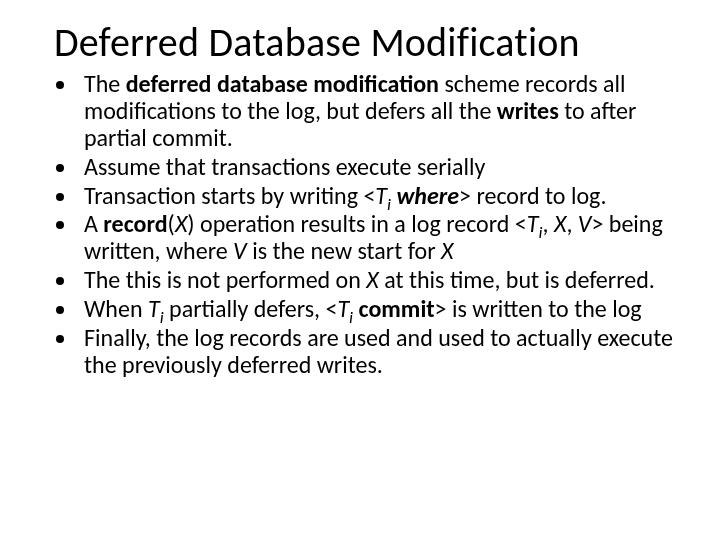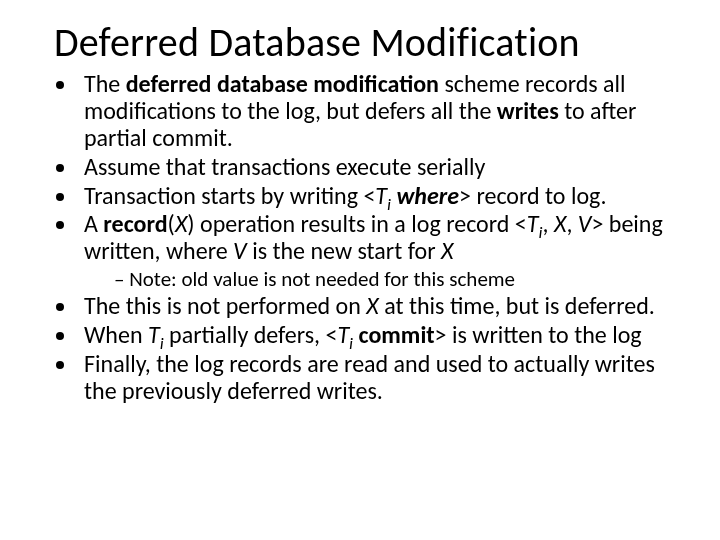--- a/index.html
+++ b/index.html
@@ -63,29 +63,26 @@
 
     <li>Assume that transactions execute serially</li>
 
     <li>
       <span>Transaction starts by writing &lt;</span><span class="i">T</span><span class="sub">i</span><span>  </span><span class="i b">where</span><span>&gt; record to log.</span>
     </li>
 
     <li>
       <span>A  </span><span class="b">record</span><span>(</span><span class="i">X</span><span>) operation results in a log record  &lt;</span><span class="i">T</span><span class="sub">i</span><span>, </span><span class="i">X</span><span>, </span><span class="i">V</span><span>&gt; being written, where </span><span class="i">V</span><span> is the new start for </span><span class="i">X</span>
 
-      <ul class="lvl2">
-        <li>Note: old value is not needed for this scheme</li>
-      </ul>
     </li>
 
     <li>
       <span>The this is not performed on </span><span class="i">X</span><span> at this time, but is deferred.</span>
     </li>
 
     <li>
       <span>When </span><span class="i">T</span><span class="sub">i</span><span> partially defers, </span><span class="nowrap"><span>&lt;</span><span class="i">T</span><span class="sub">i</span><span> </span><span class="b">commit</span></span><span>&gt; is written to the log</span>
     </li>
 
-    <li>Finally, the log records are read and used to actually writes the previously deferred writes.</li>
+    <li>Finally, the log records are used and used to actually execute the previously deferred writes.</li>
 
   </ul>
 </div>
 
 </body></html>

